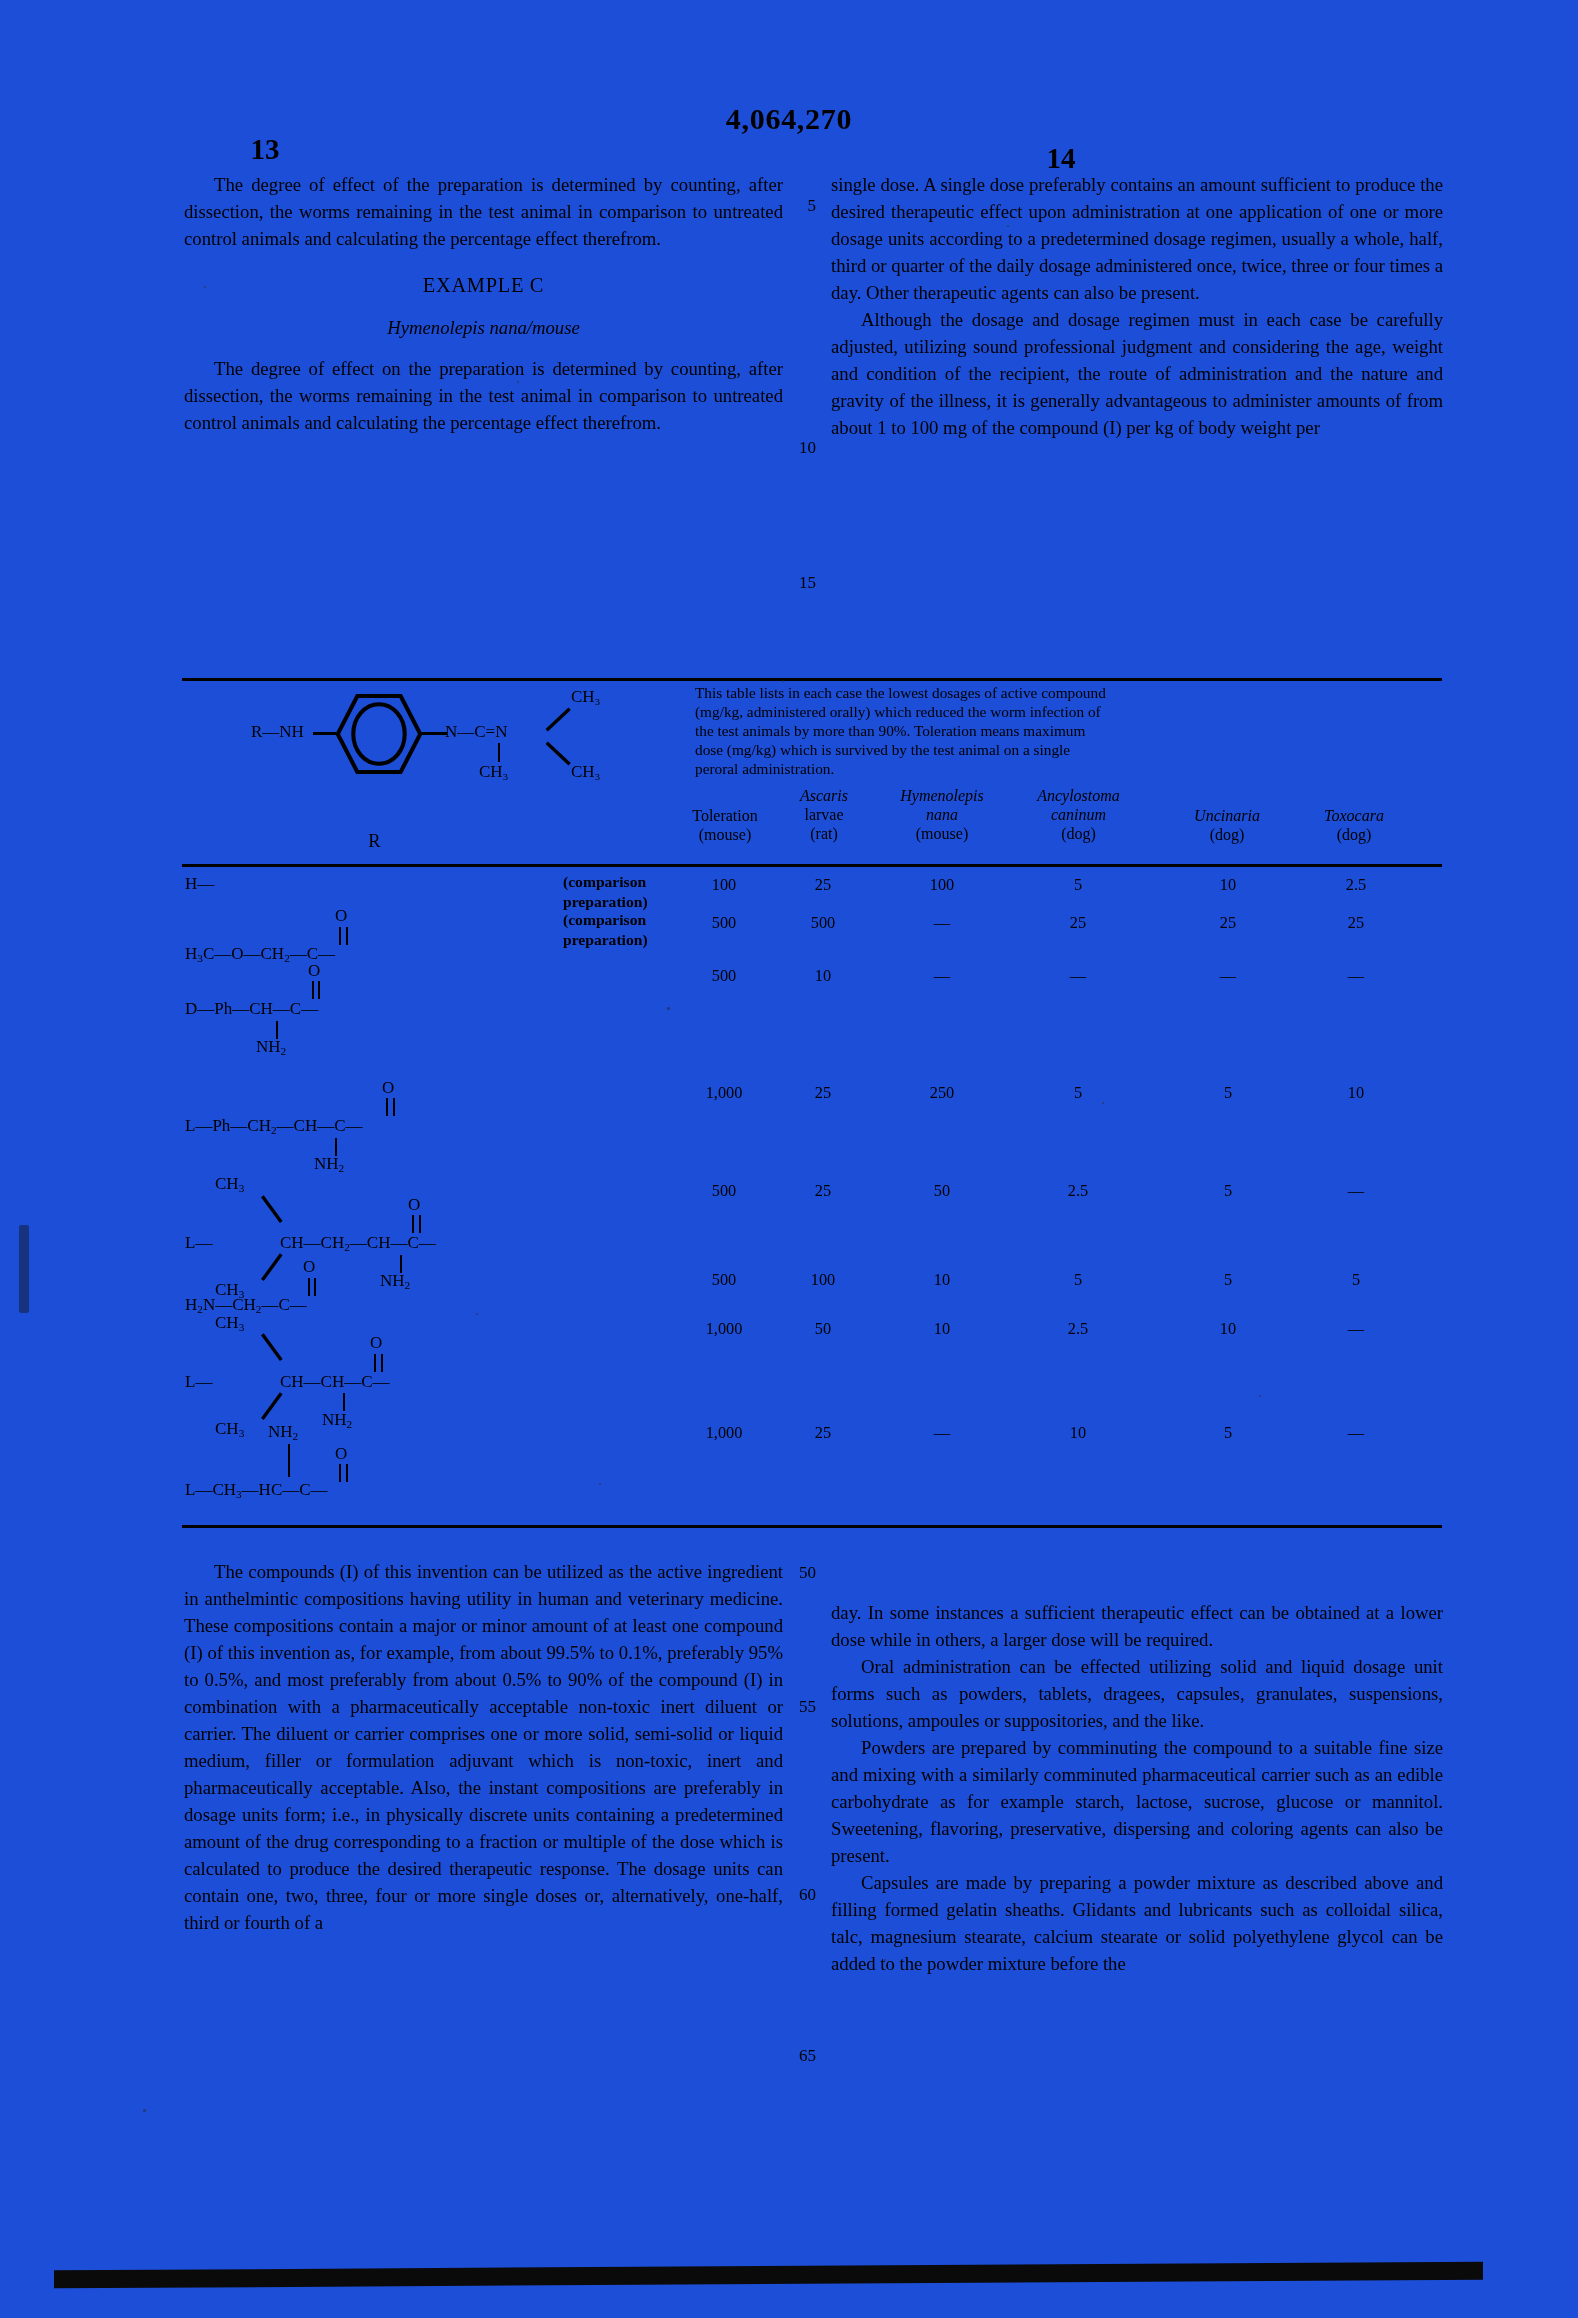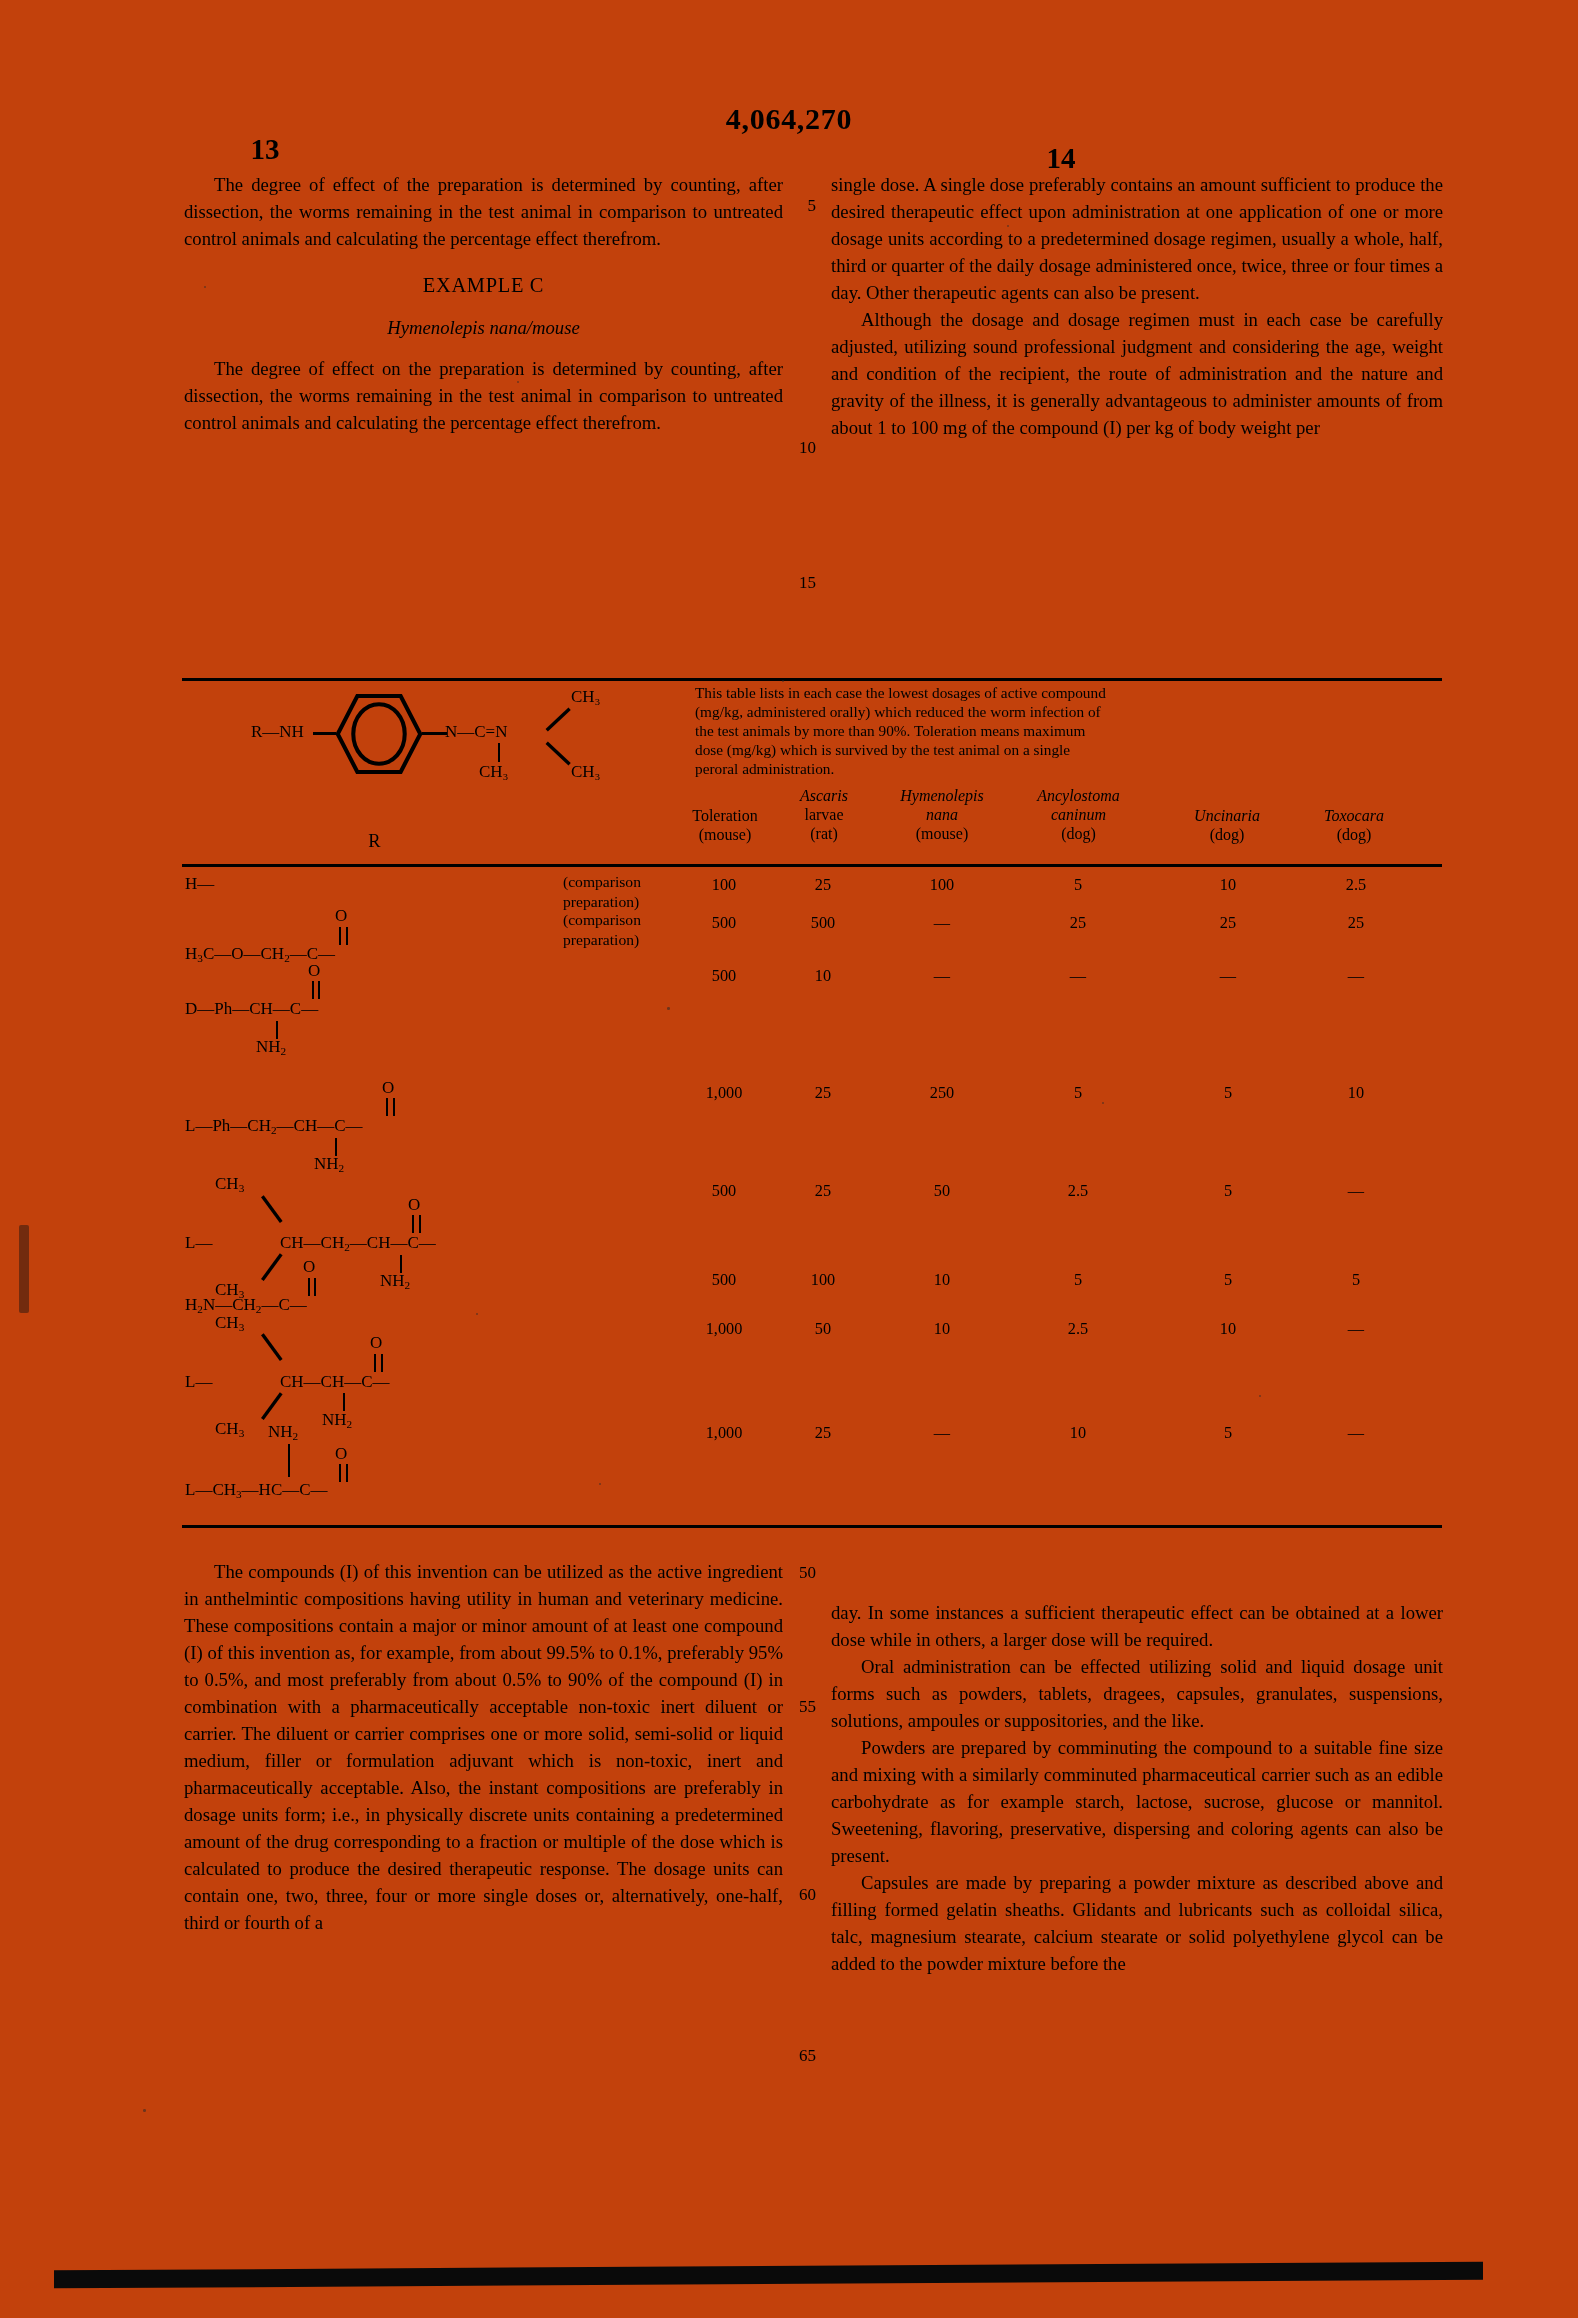--- a/index.html
+++ b/index.html
@@ -8,21 +8,21 @@
     background: #ffffff;
   }
   body {
     font-family: "Liberation Serif", "DejaVu Serif", serif;
     color: #000;
   }
   #page {
     position: relative;
     width: 1578px;
     height: 2319px;
-    background: #c2410c;
+    background: #1d4ed8;
     overflow: hidden;
   }
 
   
   .speck { position: absolute; background: #2a2a2a; border-radius: 50%; opacity: .55; }
 
   
   .patent-number {
     position: absolute;
     top: 102px; left: 0; width: 1578px;
@@ -120,20 +120,21 @@
   .rlabel {
     position: absolute;
     font-size: 17px;
     line-height: 20.4px;
   }
   .compnote {
     position: absolute;
     font-size: 15.6px;
     line-height: 20px;
     width: 129px;
+    font-weight: bold;
   }
   .vbond { position: absolute; width: 2px; background: #000; }
   .dbond { position: absolute; width: 2px; background: #000; }
   .atom  { position: absolute; font-size: 17px; }
   .atom sub { font-size: 0.66em; vertical-align: -0.28em; }
 
   
   #col-left-bot  { top: 1558px; left: 184px;  width: 599px; }
   #col-right-bot { top: 1599px; left: 831px; width: 612px; }
 

